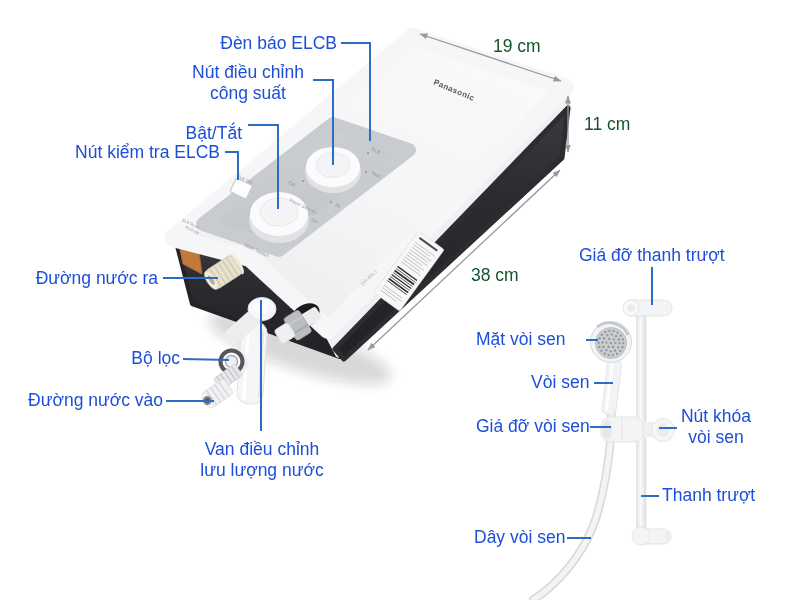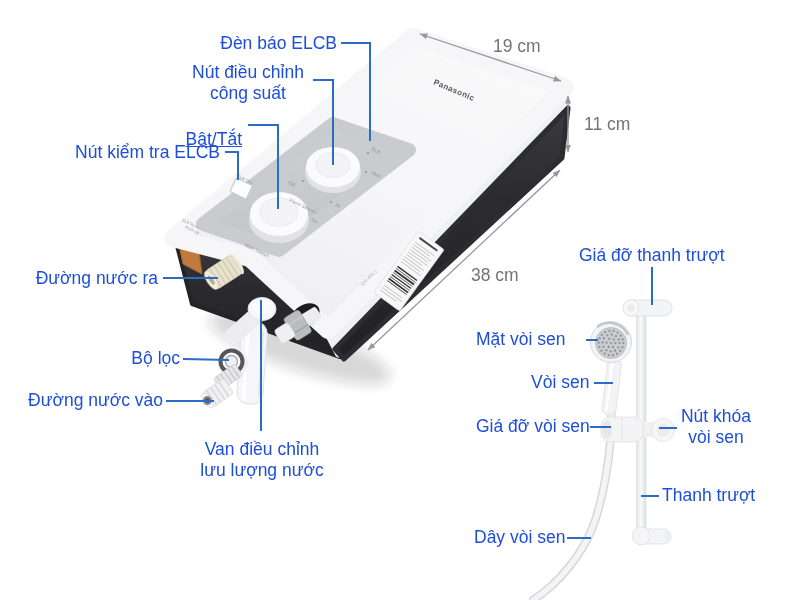--- a/index.html
+++ b/index.html
@@ -5,21 +5,21 @@
   html,body{margin:0;padding:0;background:#fff;}
   .stage{
     position:relative;width:800px;height:600px;background:#ffffff;overflow:hidden;
     font-family:"Liberation Sans", sans-serif;
   }
   .stage svg{position:absolute;left:0;top:0;}
   .lbl{
     position:absolute;font-size:17.5px;line-height:21px;color:#1d4ed8;
     white-space:nowrap;
   }
-  .lbl.dim{color:#737373;}
+  .lbl.dim{color:#14532d;}
   .lbl.center{text-align:center;}
   .lbl .ln{display:block;}
 </style>
 </head>
 <body>
 
 <div class="stage">
 
 <svg width="800" height="600" viewBox="0 0 800 600">
   <defs>
@@ -270,21 +270,21 @@
     <line x1="641" y1="496" x2="659" y2="496"></line>
     <line x1="567" y1="538" x2="591" y2="538"></line>
   </g>
 </svg>
 
 <div class="lbl" style="right:463px;top:33px;">Đèn báo ELCB</div>
 <div class="lbl center" style="left:183px;top:62px;width:130px;">
   <span class="ln">Nút điều chỉnh</span>
   <span class="ln">công suất</span>
 </div>
-<div class="lbl" style="right:558px;top:129px;text-decoration:underline;">Bật/Tắt</div>
+<div class="lbl" style="right:558px;top:123px;">Bật/Tắt</div>
 <div class="lbl" style="right:580px;top:142px;margin-left:7px;">Nút kiểm tra ELCB</div>
 <div class="lbl" style="right:642px;top:268px;">Đường nước ra</div>
 <div class="lbl" style="right:620px;top:348px;">Bộ lọc</div>
 <div class="lbl" style="right:637px;top:390px;margin-left:10px;">Đường nước vào</div>
 <div class="lbl center" style="left:192px;top:439px;width:140px;">
   <span class="ln">Van điều chỉnh</span>
   <span class="ln">lưu lượng nước</span>
 </div>
 
 <div class="lbl" style="left:579px;top:245px;">Giá đỡ thanh trượt</div>

